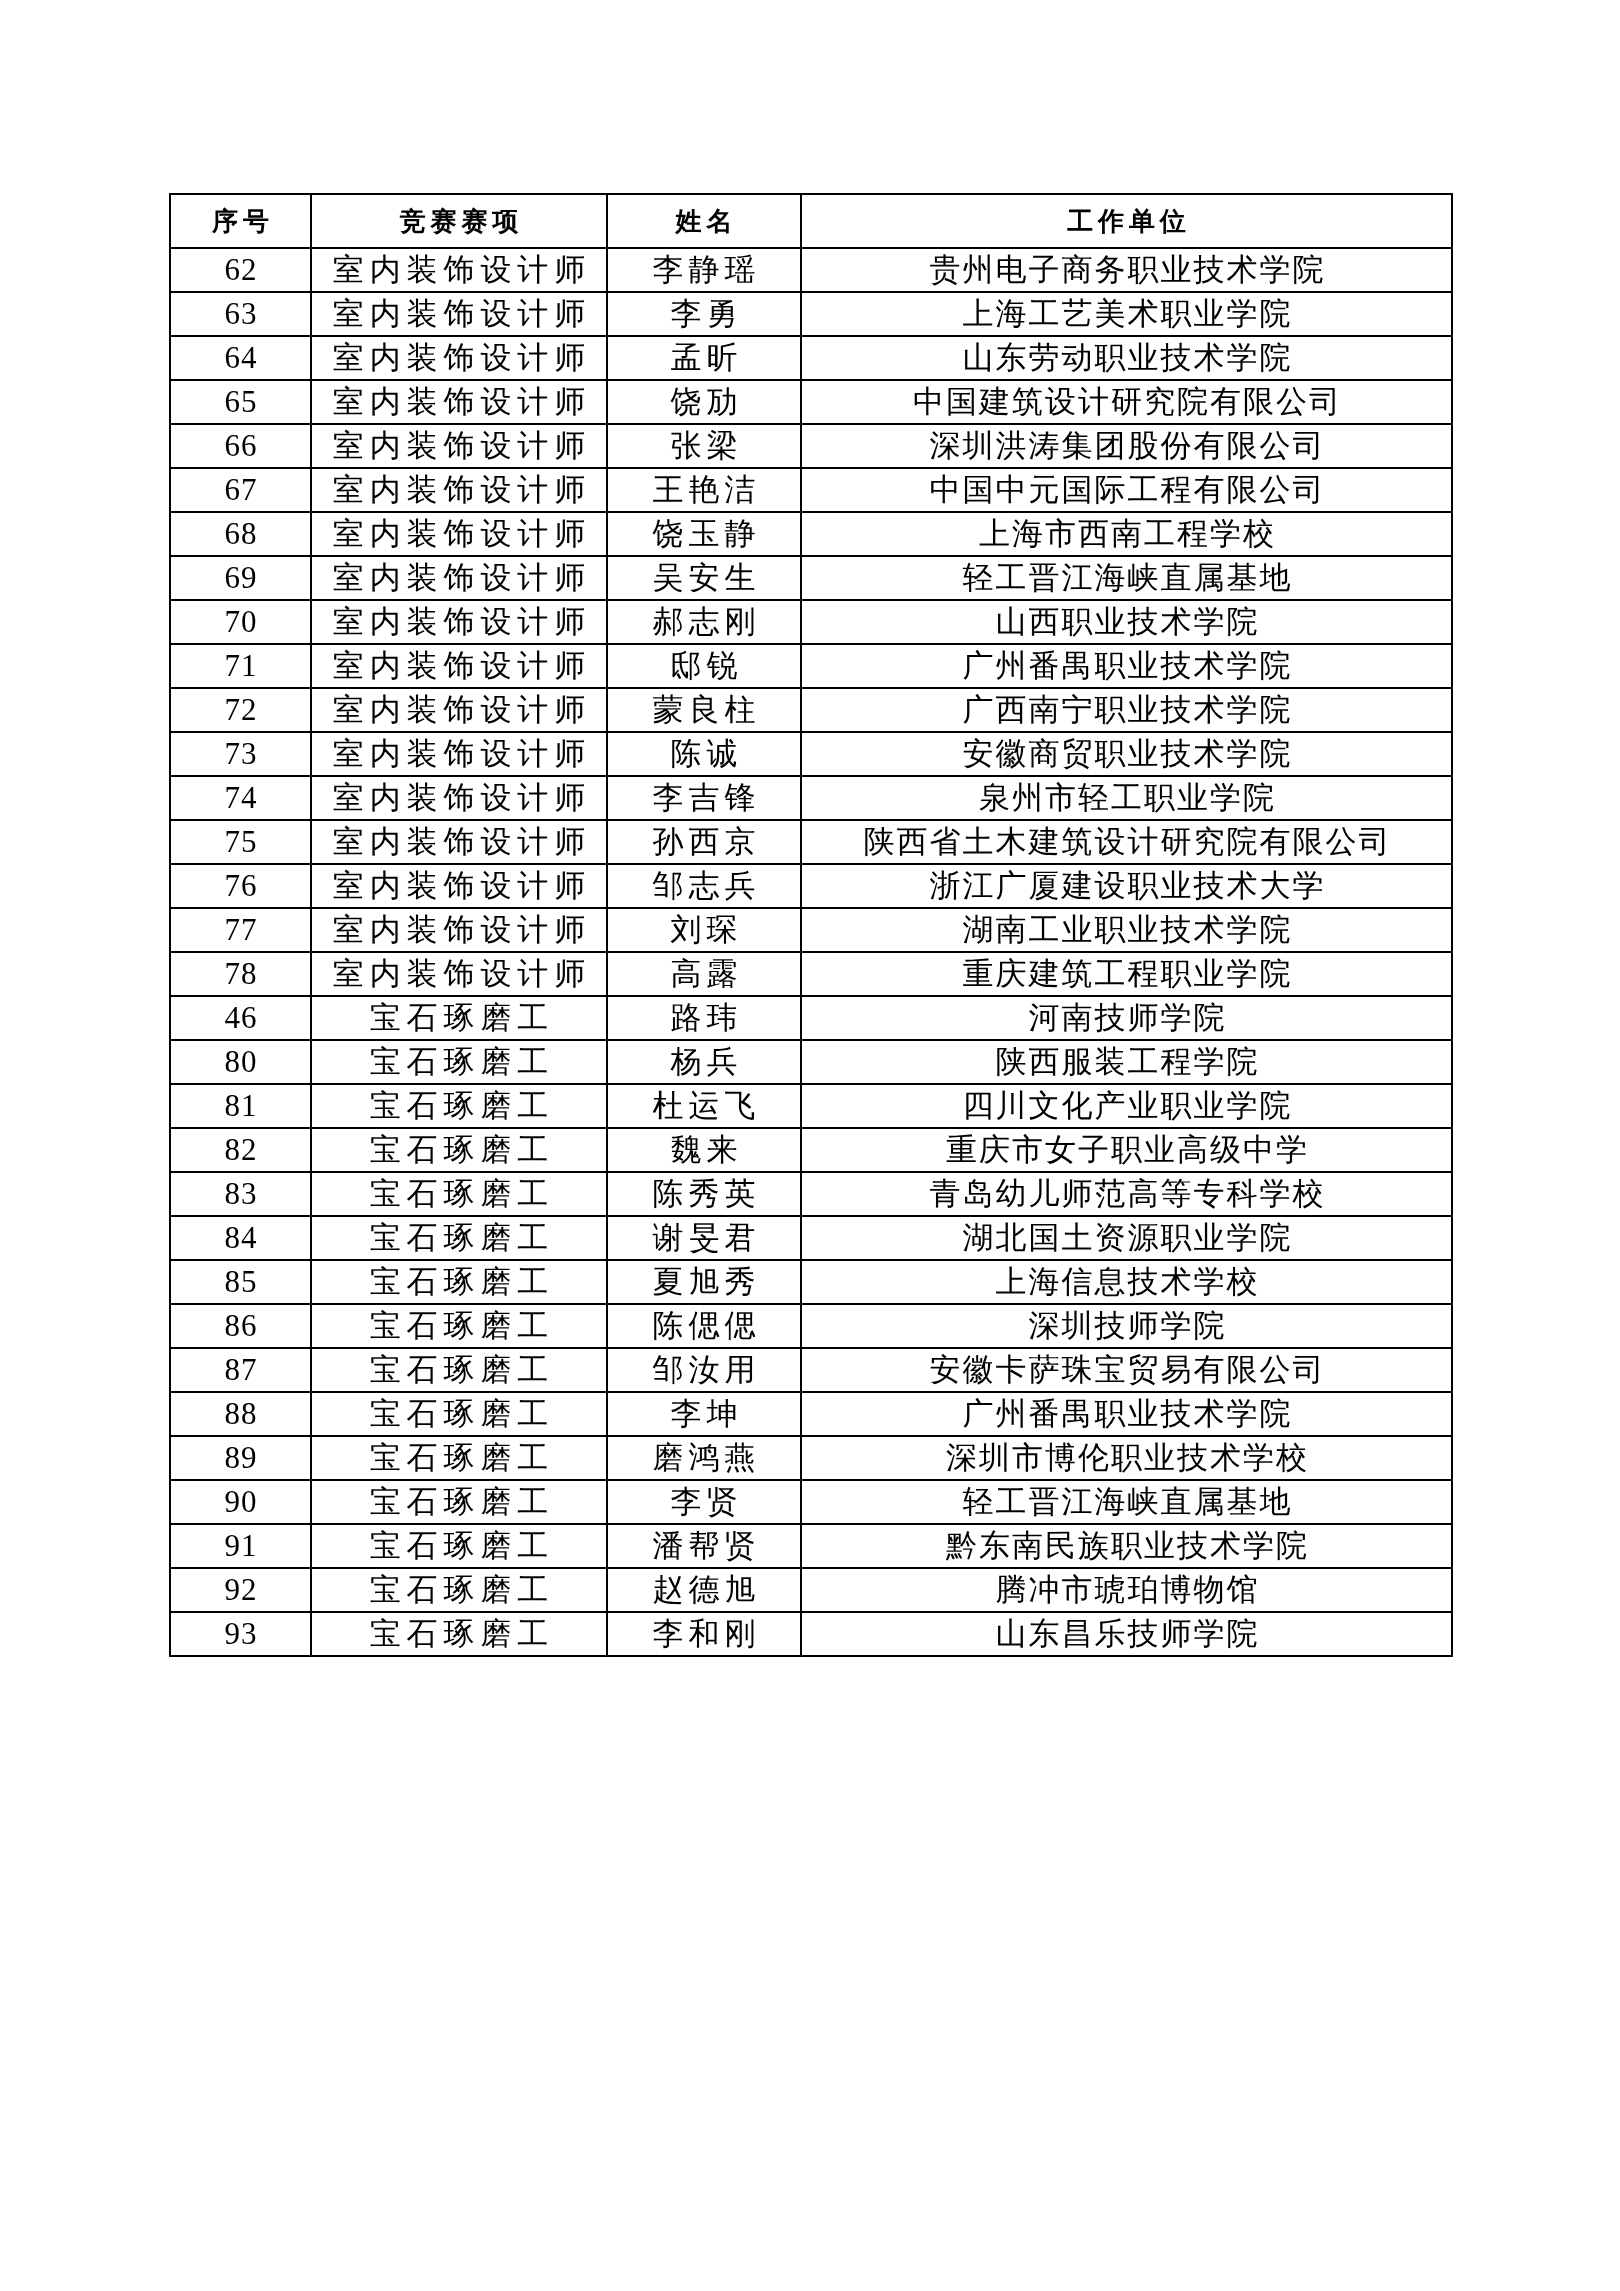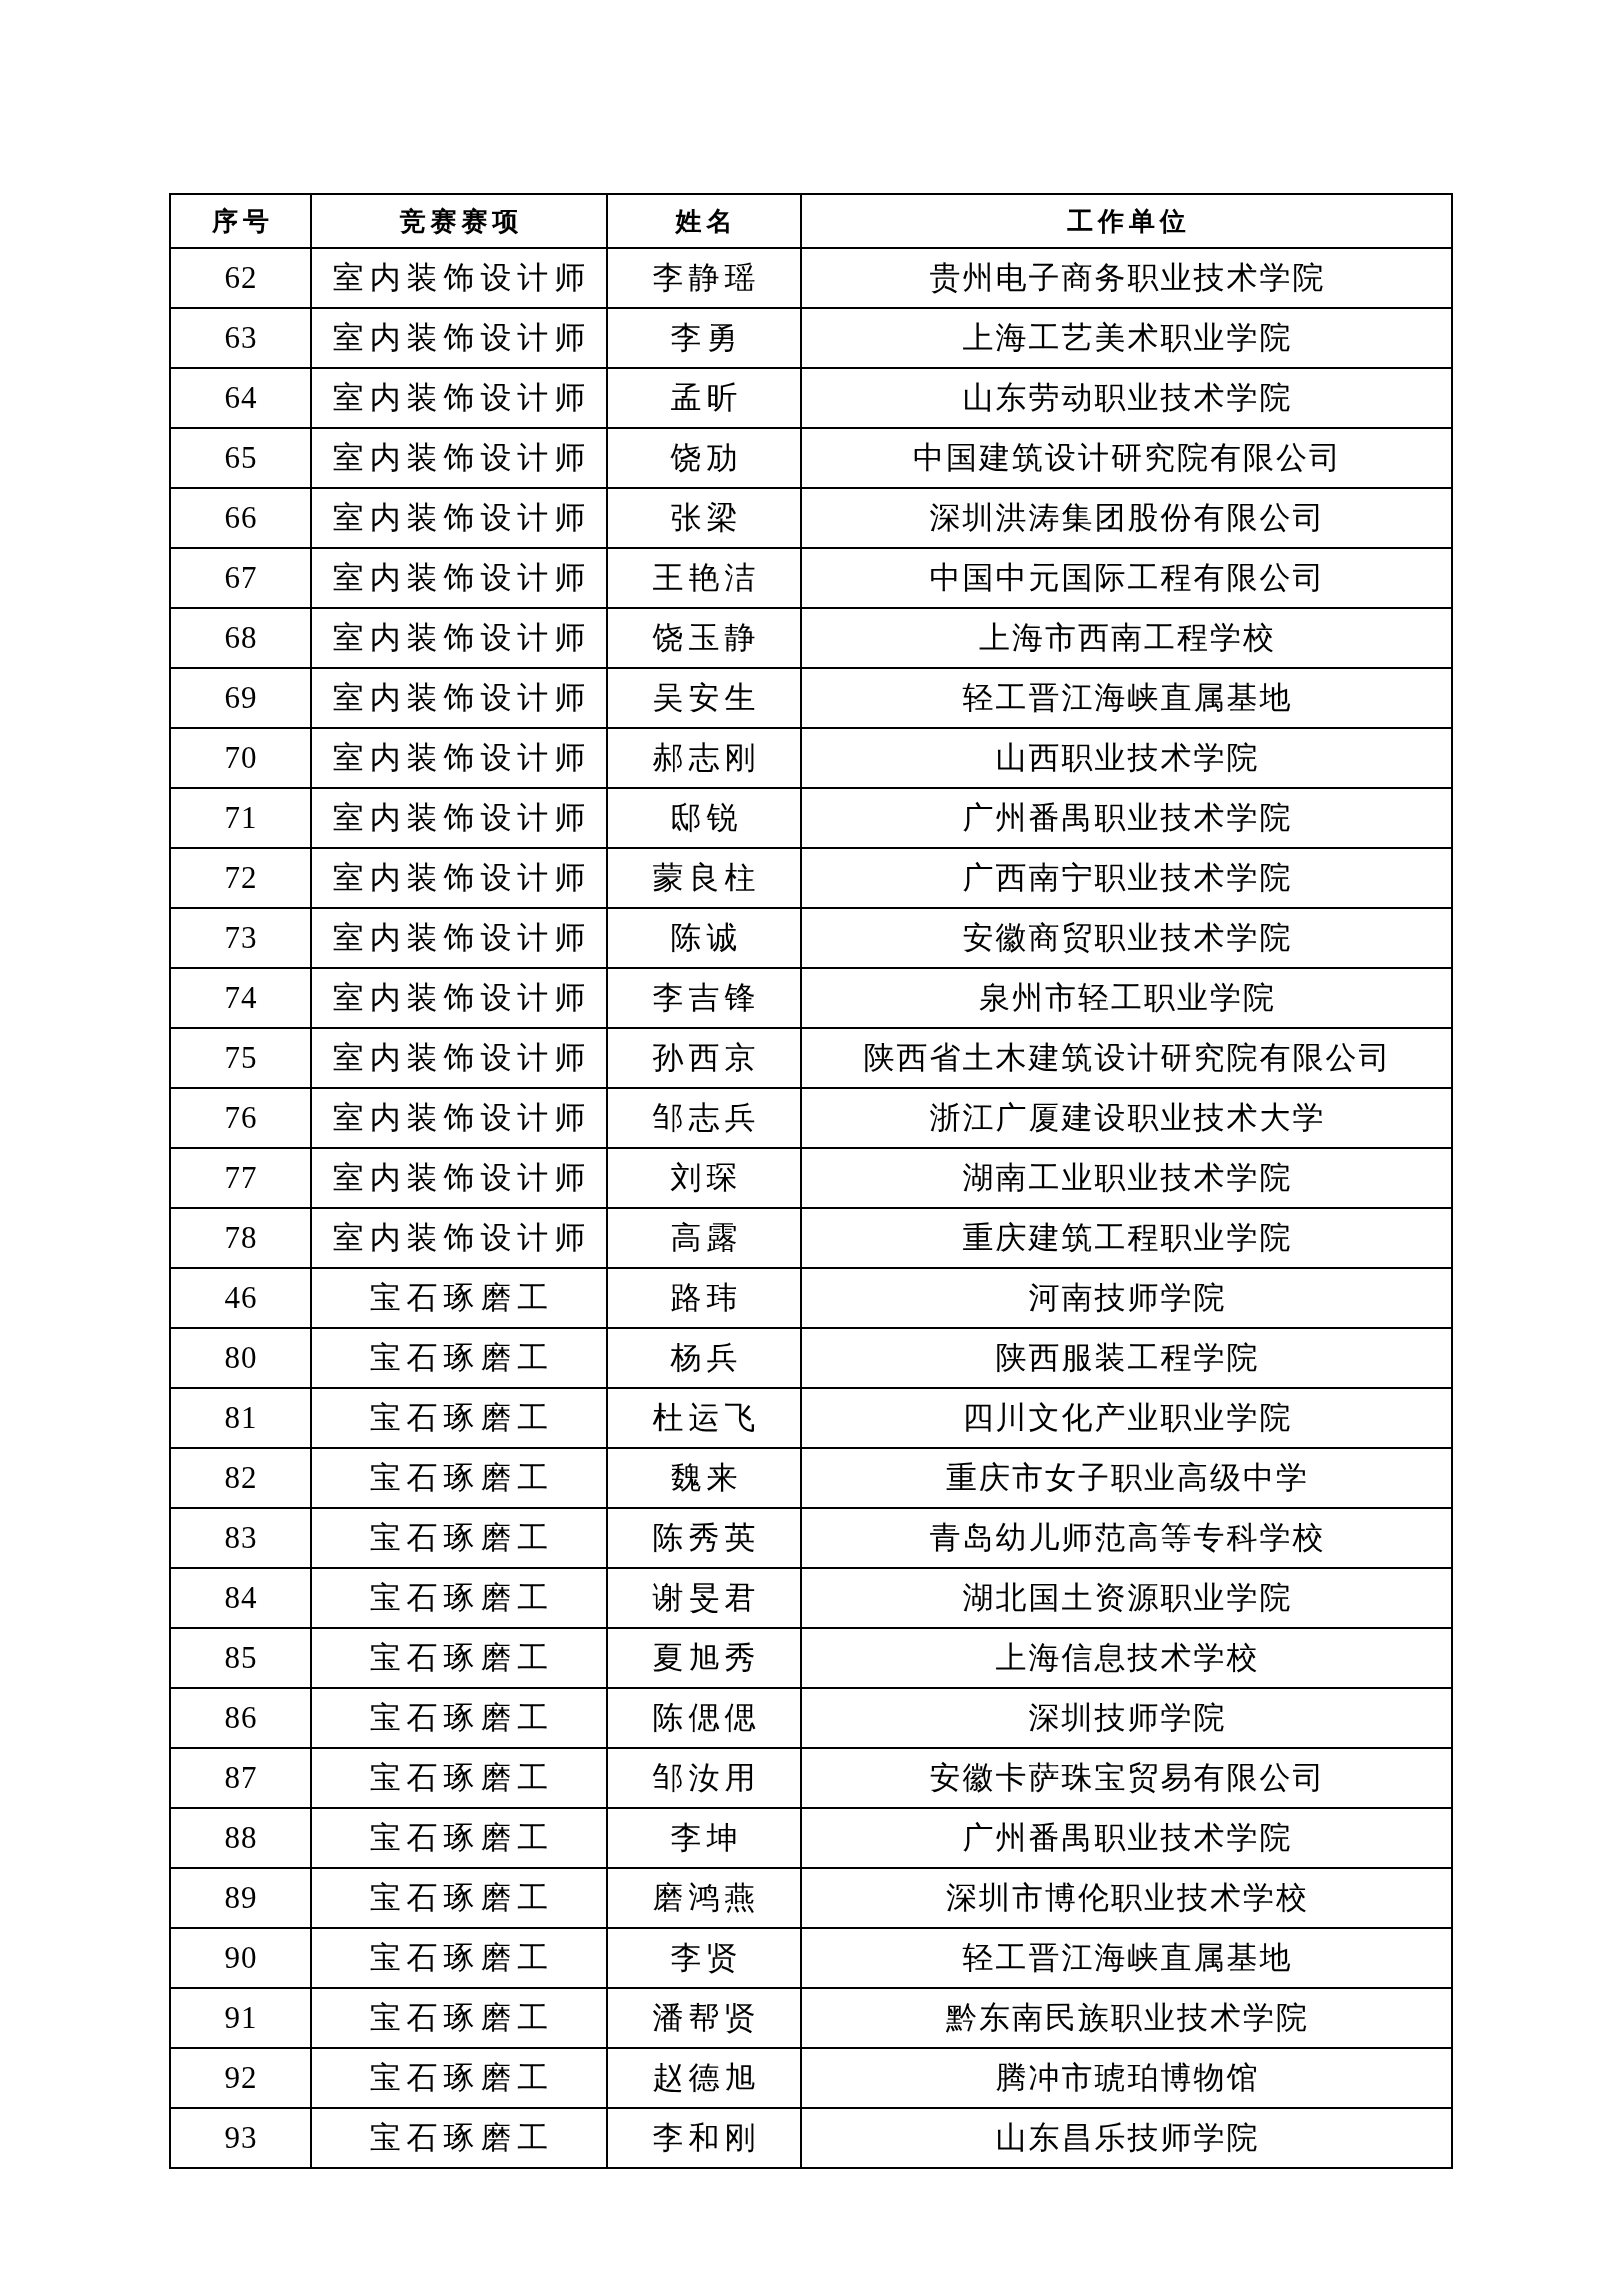--- a/index.html
+++ b/index.html
@@ -31,21 +31,21 @@
     border-right: 2px solid #000000;
     border-top: 2.9px solid #000000;
     border-bottom: 2.9px solid #000000;
     text-align: center;
     vertical-align: middle;
     padding: 0;
     overflow: hidden;
     white-space: nowrap;
   }
   tr.header-row { height: 54px; }
-  tr.body-row   { height: 60px; }
+  tr.body-row   { height: 44px; }
 
   .col-no    { width: 139px; }
   .col-event { width: 294px; }
   .col-name  { width: 192px; }
   .col-org   { width: auto;  }
 
   th {
     font-weight: bold;
     font-size: 26px;
     letter-spacing: 4.9px;

